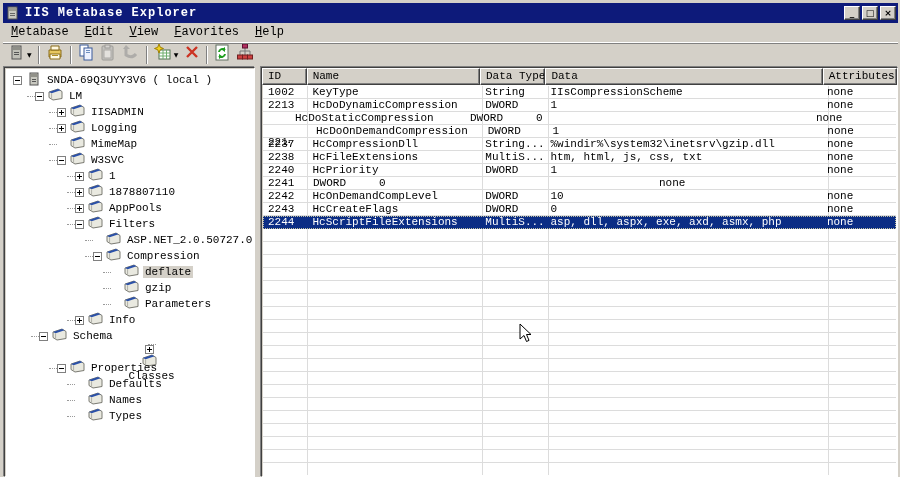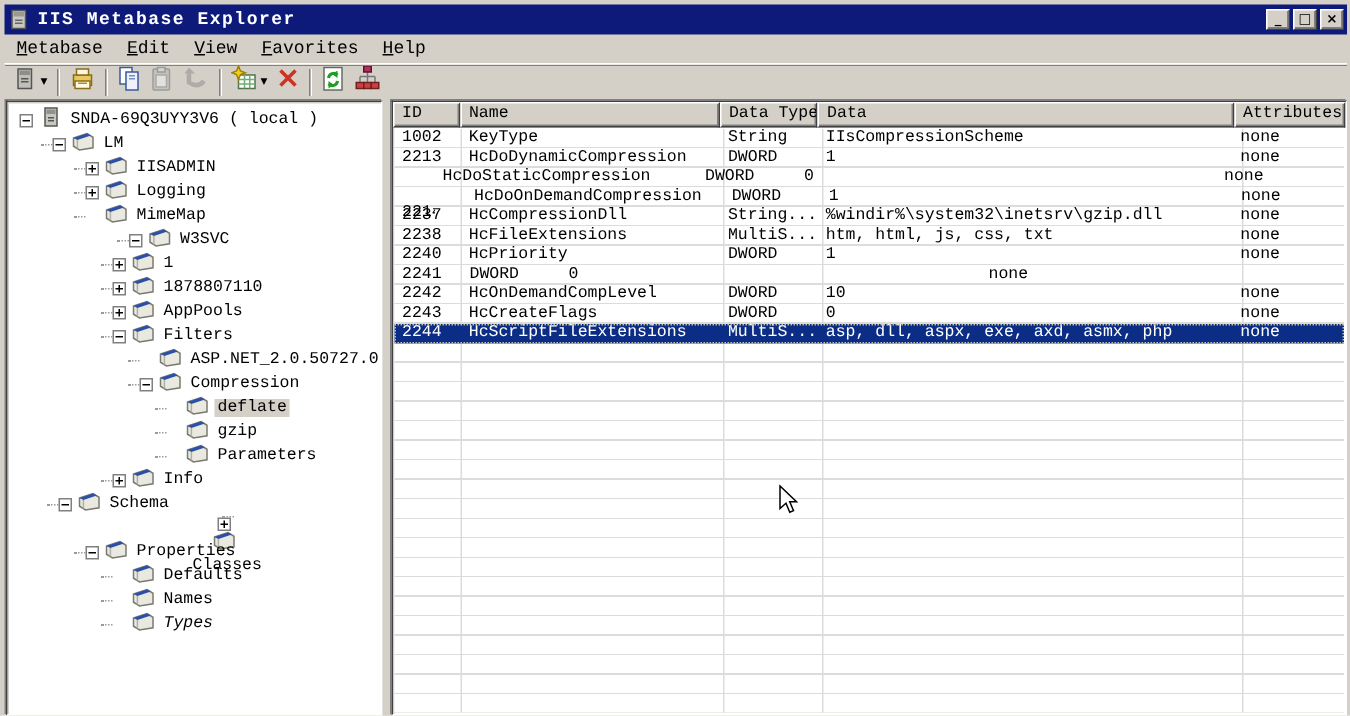--- a/index.html
+++ b/index.html
@@ -214,21 +214,21 @@
           <div class="tnode" style="padding-left: 44px;">
             <span class="tstub"></span>
             <span class="texp-space"></span>
             <span class="ticon"><svg width="15" height="13" viewBox="0 0 15 13">
                 <polygon points="1,4 10,1 14,3.5 14,10.5 5,12 1,9.5" fill="#e9e9e0" stroke="#7a7a72"></polygon>
                 <polygon points="1,4 10,1 12.6,2.3 3.6,5.3" fill="#2a50a8"></polygon>
                 <line x1="3.6" y1="5.3" x2="3.6" y2="11" stroke="#b0b0a8"></line>
               </svg></span>
             <span class="tlabel">MimeMap</span>
           </div>
-          <div class="tnode" style="padding-left: 44px; margin-left: 29px;">
+          <div class="tnode" style="padding-left: 44px;">
             <span class="tstub"></span>
             <span class="texp" style="margin-right: 4px;"></span>
             <span class="ticon"><svg width="15" height="13" viewBox="0 0 15 13">
                 <polygon points="1,4 10,1 14,3.5 14,10.5 5,12 1,9.5" fill="#e9e9e0" stroke="#7a7a72"></polygon>
                 <polygon points="1,4 10,1 12.6,2.3 3.6,5.3" fill="#2a50a8"></polygon>
                 <line x1="3.6" y1="5.3" x2="3.6" y2="11" stroke="#b0b0a8"></line>
               </svg></span>
             <span class="tlabel">W3SVC</span>
           </div>
           <div class="tnode" style="padding-left: 62px;">
@@ -374,21 +374,21 @@
           <div class="tnode" style="padding-left: 62px;">
             <span class="tstub"></span>
             <span class="texp-space"></span>
             <span class="ticon"><svg width="15" height="13" viewBox="0 0 15 13">
                 <polygon points="1,4 10,1 14,3.5 14,10.5 5,12 1,9.5" fill="#e9e9e0" stroke="#7a7a72"></polygon>
                 <polygon points="1,4 10,1 12.6,2.3 3.6,5.3" fill="#2a50a8"></polygon>
                 <line x1="3.6" y1="5.3" x2="3.6" y2="11" stroke="#b0b0a8"></line>
               </svg></span>
             <span class="tlabel">Names</span>
           </div>
-          <div class="tnode" style="padding-left: 62px; font-style: italic;">
+          <div class="tnode" style="padding-left: 62px;">
             <span class="tstub"></span>
             <span class="texp-space"></span>
             <span class="ticon"><svg width="15" height="13" viewBox="0 0 15 13">
                 <polygon points="1,4 10,1 14,3.5 14,10.5 5,12 1,9.5" fill="#e9e9e0" stroke="#7a7a72"></polygon>
                 <polygon points="1,4 10,1 12.6,2.3 3.6,5.3" fill="#2a50a8"></polygon>
                 <line x1="3.6" y1="5.3" x2="3.6" y2="11" stroke="#b0b0a8"></line>
               </svg></span>
             <span class="tlabel">Types</span>
           </div>
         </div>

